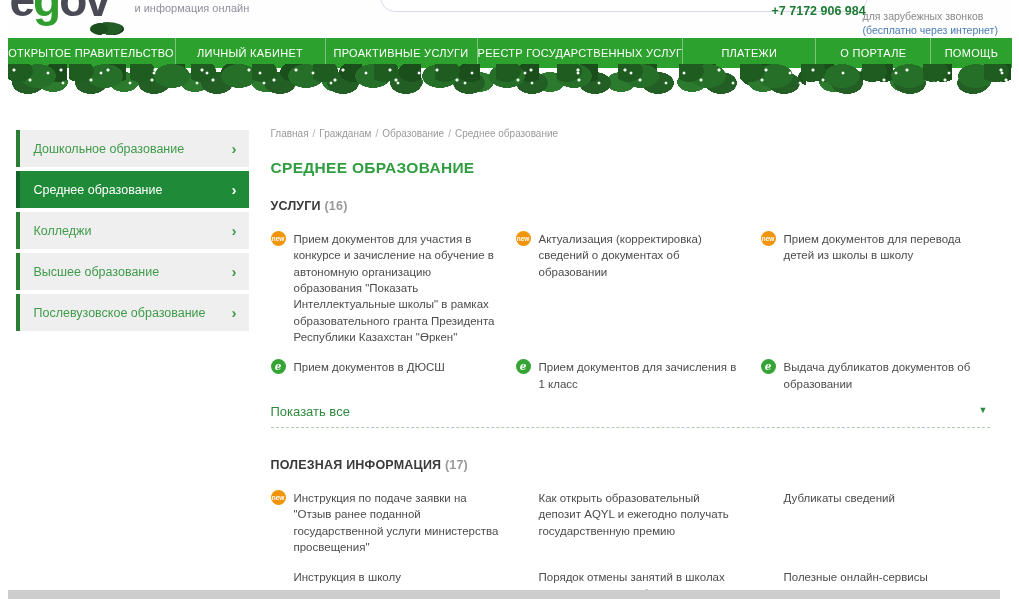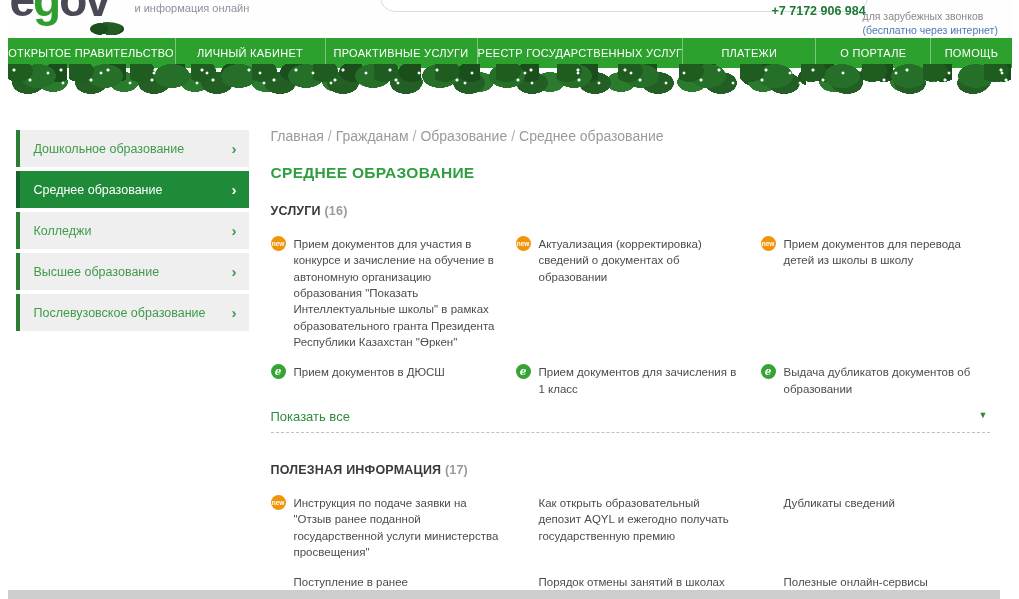--- a/index.html
+++ b/index.html
@@ -49,21 +49,21 @@
   .content { display:flex; align-items:flex-start; }
   .sidebar { flex:0 0 233px; margin:30px 0 0 8px; }
   .side-item { position:relative; display:flex; align-items:center; height:37px; margin-bottom:4px;
     background:#efefef; border-left:4px solid #2a7d33; padding:0 12px 0 14px; text-decoration:none;
     font-size:12.5px; color:#3f9b4a; cursor:pointer; }
   .side-item .chev { margin-left:auto; font-size:15px; font-weight:bold; color:#3f9b4a; line-height:1; }
   .side-item.active { background:#1f8a38; color:#fff; border-left-color:#14632a; }
   .side-item.active .chev { color:#fff; }
 
   .main { flex:1; margin:28px 22px 0 22px; }
-  .breadcrumb { font-size:14px; color:#9a9a9a; }
+  .breadcrumb { font-size:10px; color:#9a9a9a; }
   .breadcrumb a { color:#9a9a9a; text-decoration:none; }
   .breadcrumb .sep { margin:0 4px; color:#b0b0b0; }
   .page-title { margin-top:20px; font-size:15.5px; font-weight:bold; color:#2f9e40; letter-spacing:.3px; }
   .sec-h { margin-top:22px; font-size:12.5px; font-weight:bold; color:#3a3a3a; letter-spacing:.2px; }
   .sec-h .count { color:#9a9a9a; font-weight:bold; }
 
   .grid { display:grid; grid-template-columns:repeat(3,1fr); column-gap:16px; row-gap:14px; margin-top:18px; }
   .item { position:relative; padding-left:23px; font-size:11.5px; line-height:1.42; }
   .item a { color:#4c4c4c; text-decoration:none; }
   .badge { position:absolute; left:0; top:0; width:15px; height:15px; border-radius:50%;
@@ -188,21 +188,21 @@
           <span class="badge new">new</span>
           <a href="#">Инструкция по подаче заявки на "Отзыв ранее поданной государственной услуги министерства просвещения"</a>
         </div>
         <div class="item">
           <a href="#">Как открыть образовательный депозит AQYL и ежегодно получать государственную премию</a>
         </div>
         <div class="item">
           <a href="#">Дубликаты сведений</a>
         </div>
         <div class="item">
-          <a href="#">Поступление в ранее</a>
+          <a href="#">Инструкция в школу</a>
         </div>
         <div class="item">
           <a href="#">Порядок отмены занятий в школах (колледжах) при неблагоприятных погодных условиях</a>
         </div>
         <div class="item">
           <a href="#">Полезные онлайн-сервисы</a>
         </div>
       </div>
 
     </div>

